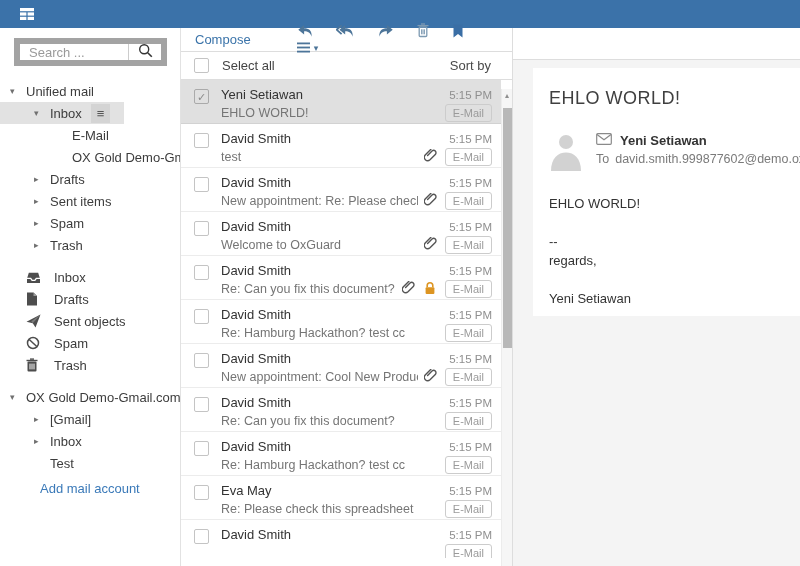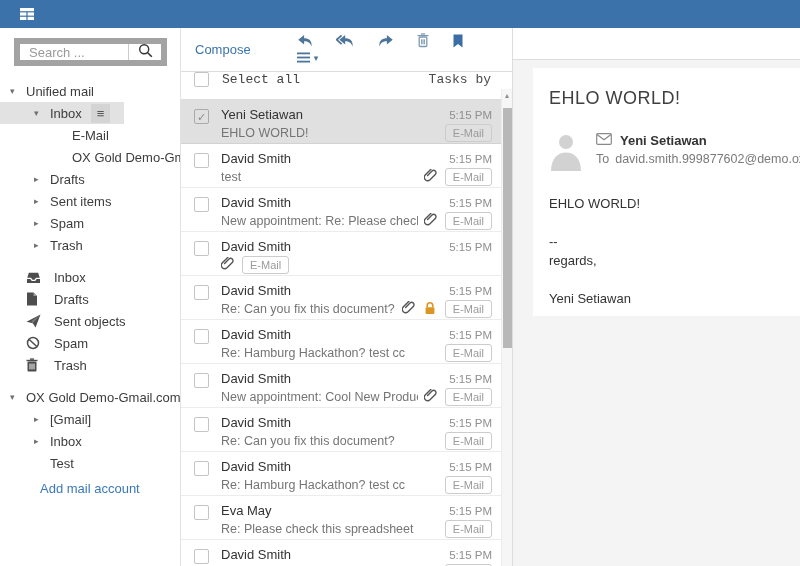--- a/index.html
+++ b/index.html
@@ -27,25 +27,25 @@
   .trow { height:22px; display:flex; align-items:center; white-space:nowrap; overflow:hidden; color:#3c3c3c; cursor:pointer; }
   .trow.sel { background:#e2e2e2; max-width:124px; }
   .caret { width:16px; flex:none; font-size:9px; color:#707070; }
   .ticon { width:16px; flex:none; margin-right:12px; display:inline-flex; align-items:center; }
   .tgap { height:10px; }
   .fmenu { margin-left:9px; padding:0 6px; background:#d4d4d4; color:#555; font-size:13px; line-height:19px; }
   .addacct { display:block; margin:7px 0 0 40px; color:#3a79b8; cursor:pointer; }
 
   
   .listpane { width:331px; flex:none; position:relative; background:#fff; }
-  .toolbar { height:44px; border-bottom:1px solid #ddd; display:flex; align-items:center; padding-left:14px;gap:20px; }
+  .toolbar { height:24px; border-bottom:1px solid #ddd; display:flex; align-items:center; padding-left:14px;gap:20px; }
   .compose { color:#3a73a9; margin-right:15px; cursor:pointer; }
   .tbicon { margin:0 11px; display:inline-flex; align-items:center; cursor:pointer; }
   .mcaret { font-size:9px; color:#4d7599; margin-left:3px; }
-  .listheader { height:28px; border-bottom:1px solid #ddd; display:flex; padding:0 21px 0 13px; color:#444;font-family:Liberation Mono, monospace; }
+  .listheader { height:28px; border-bottom:1px solid #ddd; display:flex; align-items:center; padding:0 21px 0 13px; color:#444; }
   .lhcb { width:15px; height:15px; border:1px solid #c4c4c4; border-radius:2px; margin-right:13px; flex:none; cursor:pointer; background:#fff; }
   .sortby { margin-left:auto; color:#4a4a4a; cursor:pointer; }
   .mlist { margin-right:11px; overflow:hidden; height:478px; }
   .mrow { height:44px; border-bottom:1px solid #ececec; display:flex; padding:7px 9px 0 13px; background:#fff; cursor:pointer; }
   .mrow.sel { background:#e0e0e0; border-color:#d2d2d2; }
   .mcb { width:15px; height:15px; border:1px solid #c4c4c4; border-radius:2px; background:#fff; margin-top:2px; flex:none;
     font-size:11px; line-height:14px; text-align:center; color:#8a8a8a; }
   .mrow.sel .mcb { background:transparent; border-color:#aaa; }
   .mcontent { flex:1; margin-left:12px; min-width:0; }
   .l1 { display:flex; justify-content:space-between; align-items:baseline; }
@@ -248,21 +248,21 @@
                 <rect y="4.6" width="13" height="1.8"></rect>
                 <rect y="8.7" width="13" height="1.8"></rect>
               </g>
             </svg>
             <span class="mcaret">▾</span>
           </span></span>
     </div>
     <div class="listheader">
       <span class="lhcb"></span>
       <span>Select all</span>
-      <span class="sortby">Tasks by</span>
+      <span class="sortby">Sort by</span>
     </div>
     <div class="mlist">
         <div class="mrow sel">
           <span class="mcb checked">✓</span>
           <div class="mcontent">
             <div class="l1">
               <span class="msender">Yeni Setiawan</span>
               <span class="mtime">5:15 PM</span>
             </div>
             <div class="l2">
@@ -309,20 +309,21 @@
           </div>
         </div>
         <div class="mrow">
           <span class="mcb"></span>
           <div class="mcontent">
             <div class="l1">
               <span class="msender">David Smith</span>
               <span class="mtime">5:15 PM</span>
             </div>
             <div class="l2">
+              <span class="msubj">Welcome to OxGuard</span>
               <span class="micons">
                 <span><svg width="13" height="14" viewBox="0 0 13 14">
                     <path d="M3.6 6.6 L8 2.1 a2.3 2.3 0 0 1 3.3 3.3 L6 10.8 a3.4 3.4 0 0 1 -4.8 -4.8 L6.9 0.3" fill="none" stroke="#555" stroke-width="1.4" stroke-linecap="round"></path>
                   </svg></span>
               </span>
               <span class="mbadge">E-Mail</span>
             </div>
           </div>
         </div>
         <div class="mrow">

